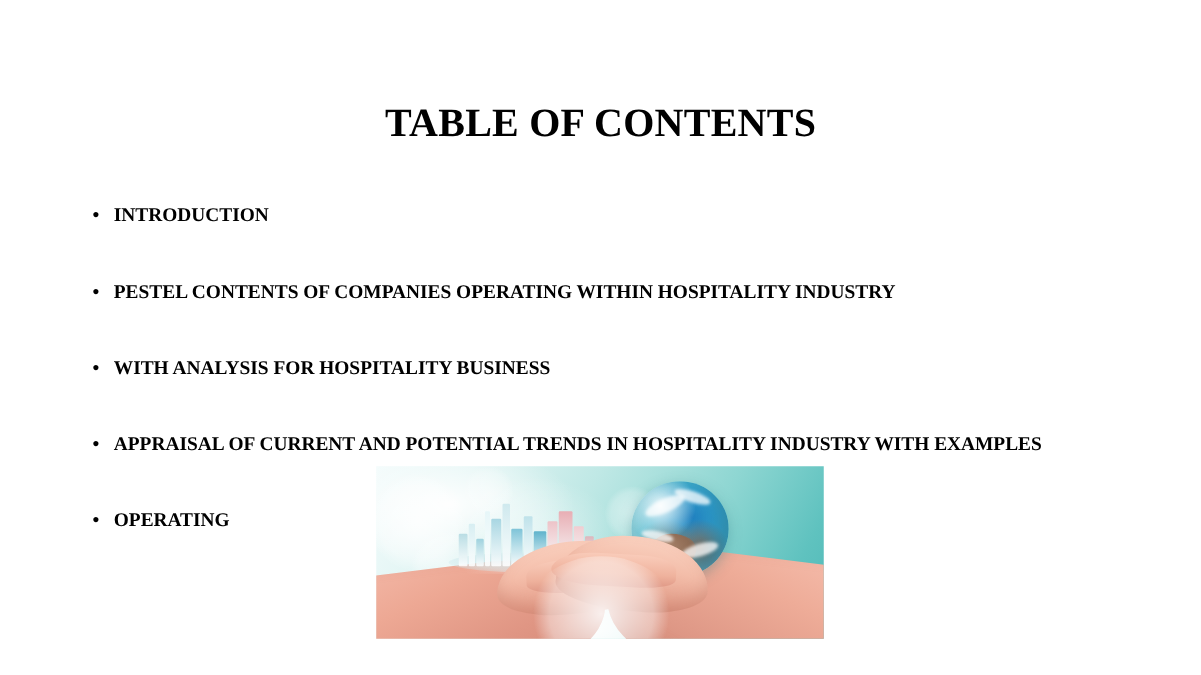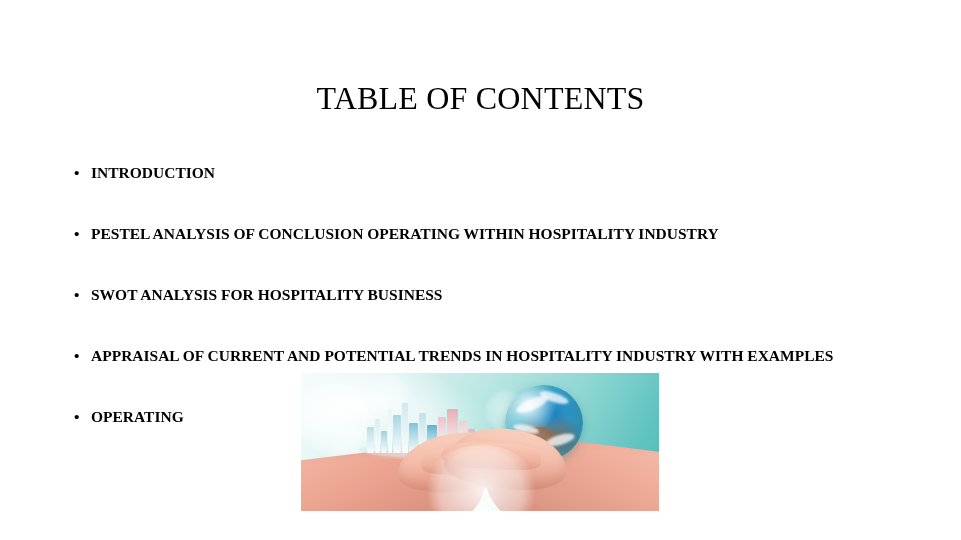--- a/index.html
+++ b/index.html
@@ -22,21 +22,21 @@
   }
 
   
   .slide-title {
     position: absolute;
     left: 0;
     right: 0;
     top: 57px;
     text-align: center;
     font-family: "Liberation Serif", serif;
-    font-weight: normal;
+    font-weight: bold;
     font-size: 32px;
     line-height: 40px;
     color: #000000;
     letter-spacing: 0.2px;
   }
 
   
   .toc-list {
     position: absolute;
     left: 70px;
@@ -236,26 +236,26 @@
 
   <div class="toc-list">
 
     <div class="toc-item">
       <span class="bullet">•</span>
       <span class="toc-text">INTRODUCTION</span>
     </div>
 
     <div class="toc-item">
       <span class="bullet">•</span>
-      <span class="toc-text">PESTEL ANALYSIS OF CONCLUSION OPERATING WITHIN HOSPITALITY INDUSTRY</span>
+      <span class="toc-text">PESTEL CONTENTS OF COMPANIES OPERATING WITHIN HOSPITALITY INDUSTRY</span>
     </div>
 
     <div class="toc-item">
       <span class="bullet">•</span>
-      <span class="toc-text">SWOT ANALYSIS FOR HOSPITALITY BUSINESS</span>
+      <span class="toc-text">WITH ANALYSIS FOR HOSPITALITY BUSINESS</span>
     </div>
 
     <div class="toc-item justified">
       <span class="bullet">•</span>
       <span class="toc-text">APPRAISAL OF CURRENT AND POTENTIAL TRENDS IN HOSPITALITY INDUSTRY WITH EXAMPLES</span>
     </div>
 
     <div class="toc-item">
       <span class="bullet">•</span>
       <span class="toc-text">OPERATING</span>

